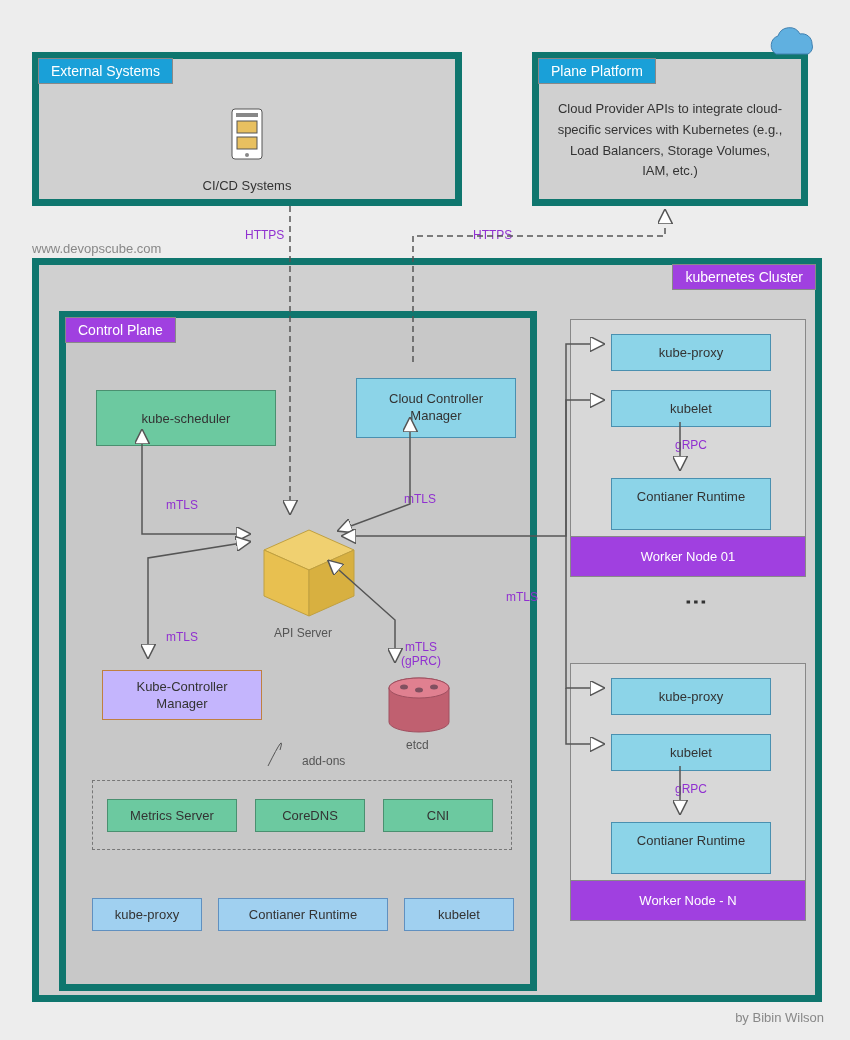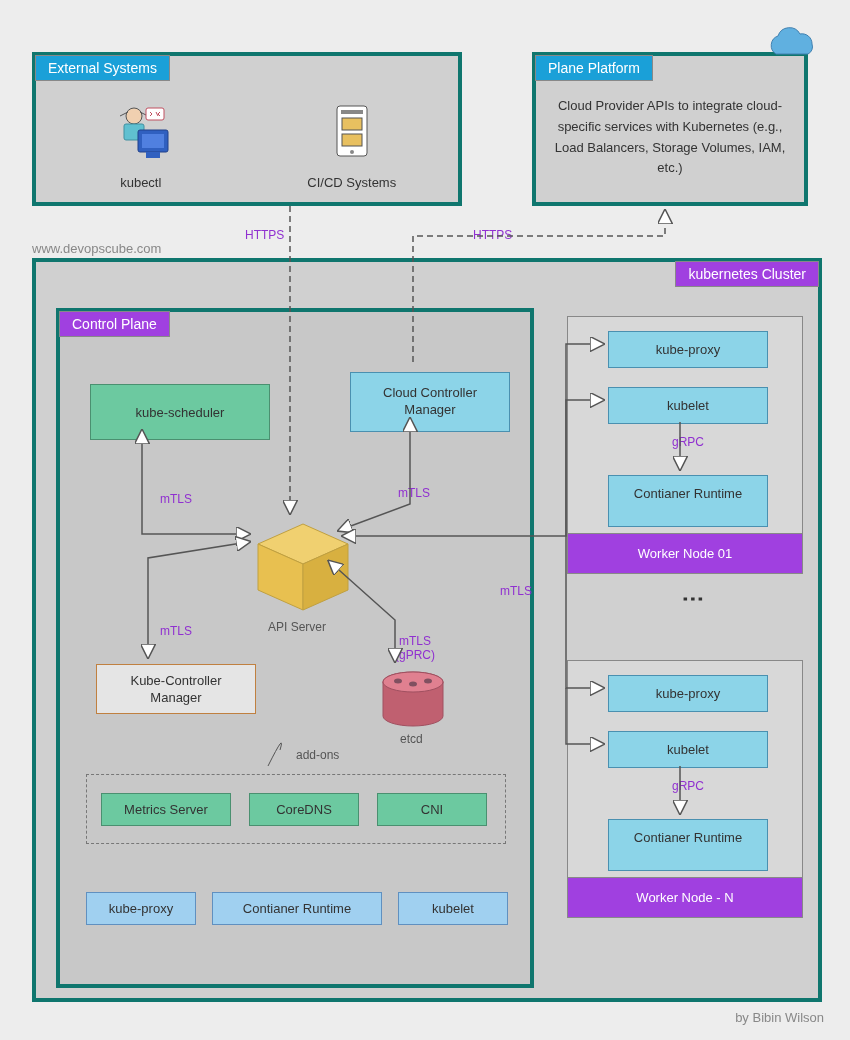--- a/index.html
+++ b/index.html
@@ -16,33 +16,33 @@
   background: #a040e0;
   color: #fff;
   padding: 4px 12px;
   font-size: 14px;
   display: inline-block;
   border: 1px solid #888;
 }
 .box-header.blue { background: #1aa0d8; }
 .panel {
   background: #d0d0d0;
-  border: 4px solid #0f766e;
+  border: 7px solid #0f766e;
   position: absolute;
 }
 .small-box {
   background: #8cd4e8;
   border: 1px solid #4a90b0;
   padding: 8px 12px;
   text-align: center;
   position: absolute;
   font-size: 13px;
 }
 .small-box.green { background: #6cc9a0; border-color: #4a9070; }
-.small-box.orange { background: #e5e5e5; border-color: #c08040; }
+.small-box.orange { background: #c4b5fd; border-color: #c08040; }
 .small-box.blue2 { background: #a0d0f0; border-color: #6090c0; }
 .label { position: absolute; color: #9030d0; font-size: 12px; }
 .label.gray { color: #555; }
 .worker {
   border: 1px solid #888;
   background: #d8d8d8;
   position: absolute;
 }
 .worker-header {
   background: #a040e0;
@@ -66,33 +66,20 @@
   color: #888;
   font-size: 13px;
 }
 </style>
 </head>
 <body>
 
 <div class="panel" style="left:32px; top:52px; width:430px; height:154px;">
   <div class="box-header blue" style="position:absolute; top:-1px; left:-1px;">External Systems</div>
   <div style="position:absolute; top:34px; left:0; right:0; display:flex; justify-content:space-around; align-items:flex-end; height:100px;">
-    <div style="text-align:center;">
-      <svg width="86" height="64">
-        <circle cx="36" cy="14" r="8" fill="#f0d0b0" stroke="#555"></circle>
-        <path d="M22 14 L30 10 M42 10 L50 14" stroke="#555" fill="none"></path>
-        <rect x="48" y="6" width="18" height="12" fill="#fff" stroke="#c05060" rx="2"></rect>
-        <path d="M52 10 l2 2 l-2 2 M58 10 l2 4 M62 10 l-2 2 l2 2" stroke="#c05060" fill="none"></path>
-        <rect x="26" y="22" width="20" height="16" fill="#60c0d0" stroke="#4090a0" rx="2"></rect>
-        <rect x="40" y="28" width="30" height="22" fill="#3060c0" stroke="#20408a" rx="2"></rect>
-        <rect x="44" y="32" width="22" height="14" fill="#5080e0"></rect>
-        <rect x="48" y="50" width="14" height="6" fill="#3060c0"></rect>
-      </svg>
-      <div style="margin-top:6px;">kubectl</div>
-    </div>
     <div style="text-align:center;">
       <svg width="50" height="64">
         <rect x="10" y="4" width="30" height="50" fill="#fff" stroke="#555" rx="3"></rect>
         <rect x="14" y="8" width="22" height="4" fill="#888"></rect>
         <rect x="15" y="16" width="20" height="12" fill="#e8c060" stroke="#555"></rect>
         <rect x="15" y="32" width="20" height="12" fill="#e8c060" stroke="#555"></rect>
         <circle cx="25" cy="50" r="2" fill="#888"></circle>
       </svg>
       <div style="margin-top:6px;">CI/CD Systems</div>
     </div>

